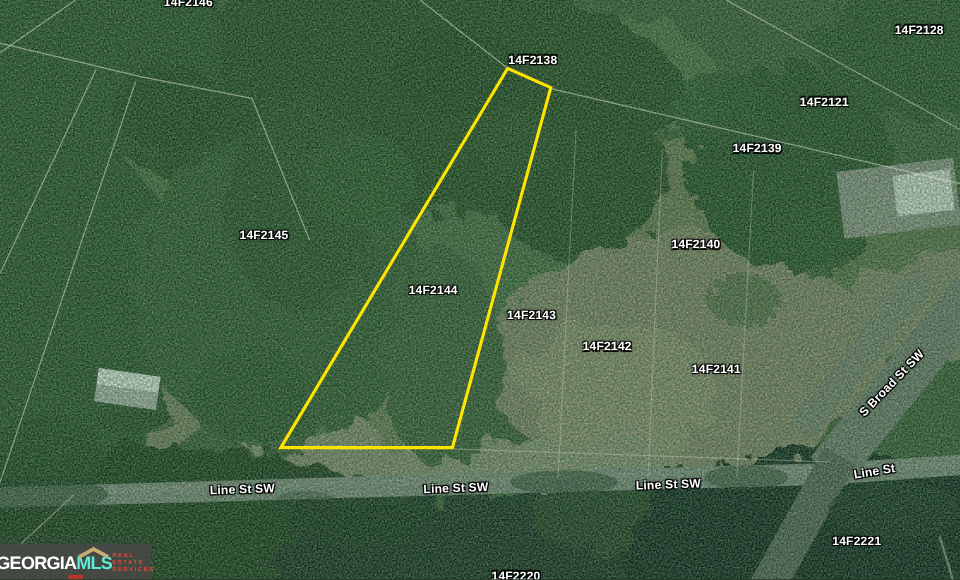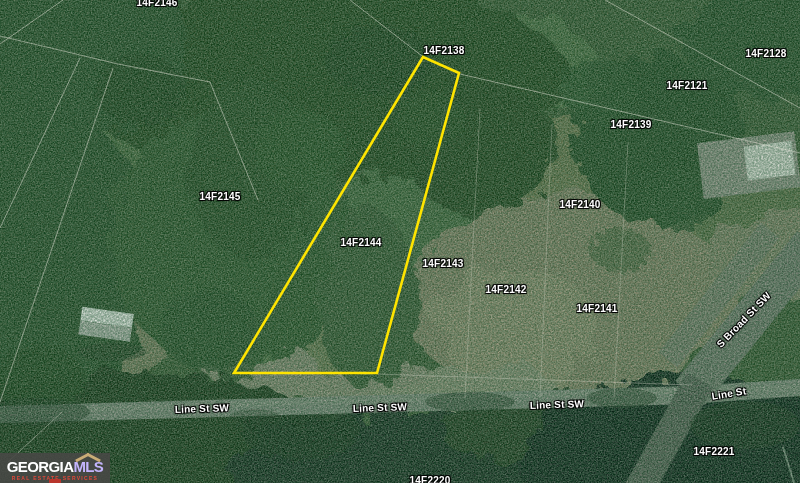--- a/index.html
+++ b/index.html
@@ -13,28 +13,28 @@
     position:absolute;transform:translate(-50%,-50%);
     color:#ffffff;font-weight:700;font-size:10px;line-height:1;
     white-space:nowrap;letter-spacing:.2px;
     text-shadow:-1px -1px 0 rgba(0,0,0,.9),1px -1px 0 rgba(0,0,0,.9),
                 -1px 1px 0 rgba(0,0,0,.9),1px 1px 0 rgba(0,0,0,.9),
                 0 0 3px rgba(0,0,0,.8);
   }
   .slabel{transform:translate(-50%,-50%) rotate(var(--rot,0deg));font-size:10px;}
   
   .logo{
-    position:absolute;left:0;bottom:0;width:110px;height:30px;
+    position:absolute;left:0;bottom:0;width:126px;height:30px;
     background:rgba(72,72,70,.88);
-    display:flex;flex-direction:column;align-items:center;justify-content:center;
+    display:flex;align-items:center;justify-content:center;
     z-index:5;
   }
   .logo-row{position:relative;display:flex;align-items:baseline;line-height:1;margin-top:3px;}
   .logo-georgia{color:#ffffff;font-weight:700;font-size:15px;letter-spacing:-.6px;}
-  .logo-mls{color:#c4b5fd;font-weight:700;font-size:15px;letter-spacing:-.6px;}
+  .logo-mls{color:#5eead4;font-weight:700;font-size:15px;letter-spacing:-.6px;}
   .roof{position:absolute;top:-6px;right:2px;width:26px;height:8px;}
   .roof:before,.roof:after{content:"";position:absolute;width:15px;height:3px;background:#c9ac76;top:3px;}
   .roof:before{left:0;transform:rotate(-28deg);}
   .roof:after{right:0;transform:rotate(28deg);}
   .tagline{color:#e0483a;font-size:5px;font-weight:700;letter-spacing:1.3px;margin-top:1px;}
   .red-chip{position:absolute;bottom:0;left:50%;transform:translateX(-50%);width:12px;height:4px;background:#b8352c;}
 </style>
 </head>
 <body>
 
@@ -157,21 +157,21 @@
       <path d="M552,124 L540,398" stroke-opacity="0.3"></path>
       <path d="M628,142 L614,398" stroke-opacity="0.3"></path>
       <path d="M62,412 L8,462" stroke-opacity="0.45"></path>
     </g>
 
     <polygon points="423,57 459,73 377,373 234,373" fill="none" stroke="#ffe400" stroke-width="2.6" stroke-linejoin="miter"></polygon>
   </svg>
 
   <div class="plabel" style="left:157px;top:3px">14F2146</div>
   <div class="plabel" style="left:444px;top:51px">14F2138</div>
-  <div class="plabel" style="left:766px;top:54px">14F2128</div>
+  <div class="plabel" style="left:766px;top:26px">14F2128</div>
   <div class="plabel" style="left:687px;top:86px">14F2121</div>
   <div class="plabel" style="left:631px;top:125px">14F2139</div>
   <div class="plabel" style="left:220px;top:197px">14F2145</div>
   <div class="plabel" style="left:580px;top:205px">14F2140</div>
   <div class="plabel" style="left:361px;top:243px">14F2144</div>
   <div class="plabel" style="left:443px;top:264px">14F2143</div>
   <div class="plabel" style="left:506px;top:290px">14F2142</div>
   <div class="plabel" style="left:597px;top:309px">14F2141</div>
   <div class="plabel" style="left:714px;top:452px">14F2221</div>
   <div class="plabel" style="left:430px;top:481px">14F2220</div>

